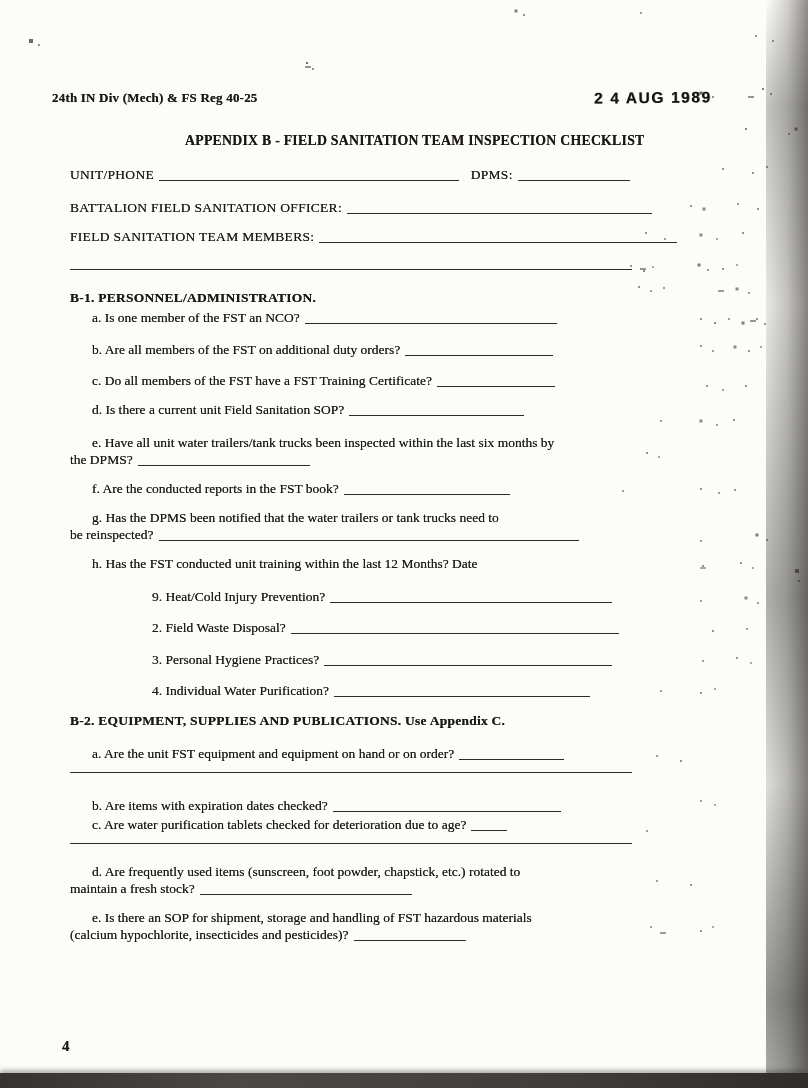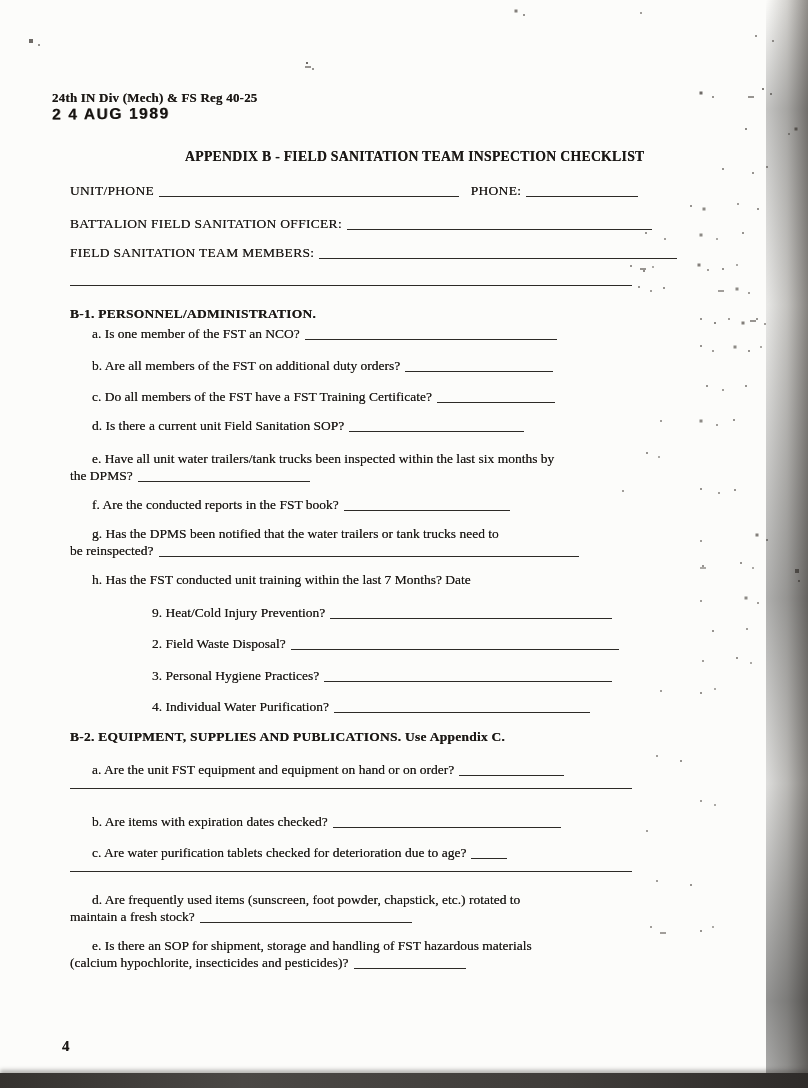--- a/index.html
+++ b/index.html
@@ -6,21 +6,21 @@
   html,body { background:#e9e9e7; }
   .page {
     position:relative; width:808px; height:1088px; margin:0 auto;
     background:#fcfcfa; overflow:hidden;
     font-family:"Liberation Serif","DejaVu Serif",serif;
     color:#1b1815; font-size:13.5px; line-height:16px;
     text-shadow:0 0 .5px rgba(28,24,20,.75);
   }
   .content { position:relative; padding-left:52px; width:712px; z-index:2; }
 
-  .header-row { display:flex; justify-content:space-between; align-items:flex-start; margin-top:90px; width:660px;flex-direction:column; }
+  .header-row { display:flex; justify-content:space-between; align-items:flex-start; margin-top:90px; width:660px; }
   .reg { font-weight:700; font-size:13px; letter-spacing:.2px; line-height:16px; }
   .stamp {
     font-family:"Liberation Sans","DejaVu Sans",sans-serif; font-weight:700;
     font-size:15.5px; letter-spacing:1.6px; line-height:16px; color:#15120f;
     transform:rotate(-.6deg); text-shadow:.6px 0 .3px rgba(21,18,15,.55);
   }
   .title { margin-top:27px; margin-left:133px; font-weight:700; font-size:13.8px; letter-spacing:.25px; }
 
   .fline { margin-left:18px; white-space:nowrap; letter-spacing:.3px; }
   .blank {
@@ -110,21 +110,21 @@
 
     <div class="header-row">
       <span class="reg">24th IN Div (Mech) &amp; FS Reg 40-25</span>
       <span class="stamp">2 4 AUG 1989</span>
     </div>
 
     <div class="title">APPENDIX B - FIELD SANITATION TEAM INSPECTION CHECKLIST</div>
 
     <div class="fline" style="margin-top:17px">
       <span>UNIT/PHONE</span><span class="blank" style="width:300px"></span>
-      <span style="margin-left:8px">PHONE:</span><span class="blank" style="width:112px"></span>
+      <span style="margin-left:8px">DPMS:</span><span class="blank" style="width:112px"></span>
     </div>
 
     <div class="fline" style="margin-top:16px">
       <span>BATTALION FIELD SANITATION OFFICER:</span><span class="blank" style="width:305px"></span>
     </div>
 
     <div class="fline" style="margin-top:12px">
       <span>FIELD SANITATION TEAM MEMBERS:</span><span class="blank" style="width:358px"></span>
     </div>
 
@@ -164,21 +164,21 @@
     <div style="margin-top:13px">
       <div class="q" style="margin-top:0">
         <span>g. Has the DPMS been notified that the water trailers or tank trucks need to</span>
       </div>
       <div class="q-cont">
         <span>be reinspected?</span><span class="blank" style="width:420px"></span>
       </div>
     </div>
 
     <div class="q" style="margin-top:13px">
-      <span>h. Has the FST conducted unit training within the last 7 Months? Date</span>
+      <span>h. Has the FST conducted unit training within the last 12 Months? Date</span>
     </div>
 
     <div class="sub" style="margin-top:16px">
       <span>9. Heat/Cold Injury Prevention?</span><span class="blank" style="width:282px"></span>
     </div>
     <div class="sub" style="margin-top:14px">
       <span>2. Field Waste Disposal?</span><span class="blank" style="width:328px"></span>
     </div>
     <div class="sub" style="margin-top:15px">
       <span>3. Personal Hygiene Practices?</span><span class="blank" style="width:288px"></span>
@@ -191,21 +191,21 @@
 
     <div class="q" style="margin-top:16px">
       <span>a. Are the unit FST equipment and equipment on hand or on order?</span><span class="blank" style="width:105px"></span>
     </div>
     <div class="rule" style="margin-top:9px"></div>
 
     <div class="q" style="margin-top:24px">
       <span>b. Are items with expiration dates checked?</span><span class="blank" style="width:228px"></span>
     </div>
 
-    <div class="q" style="margin-top:14px">
+    <div class="q" style="margin-top:2px">
       <span>c. Are water purification tablets checked for deterioration due to age?</span><span class="blank" style="width:36px"></span>
     </div>
     <div class="rule" style="margin-top:9px"></div>
 
     <div style="margin-top:20px">
       <div class="q" style="margin-top:12px">
         <span>d. Are frequently used items (sunscreen, foot powder, chapstick, etc.) rotated to</span>
       </div>
       <div class="q-cont">
         <span>maintain a fresh stock?</span><span class="blank" style="width:212px"></span>

